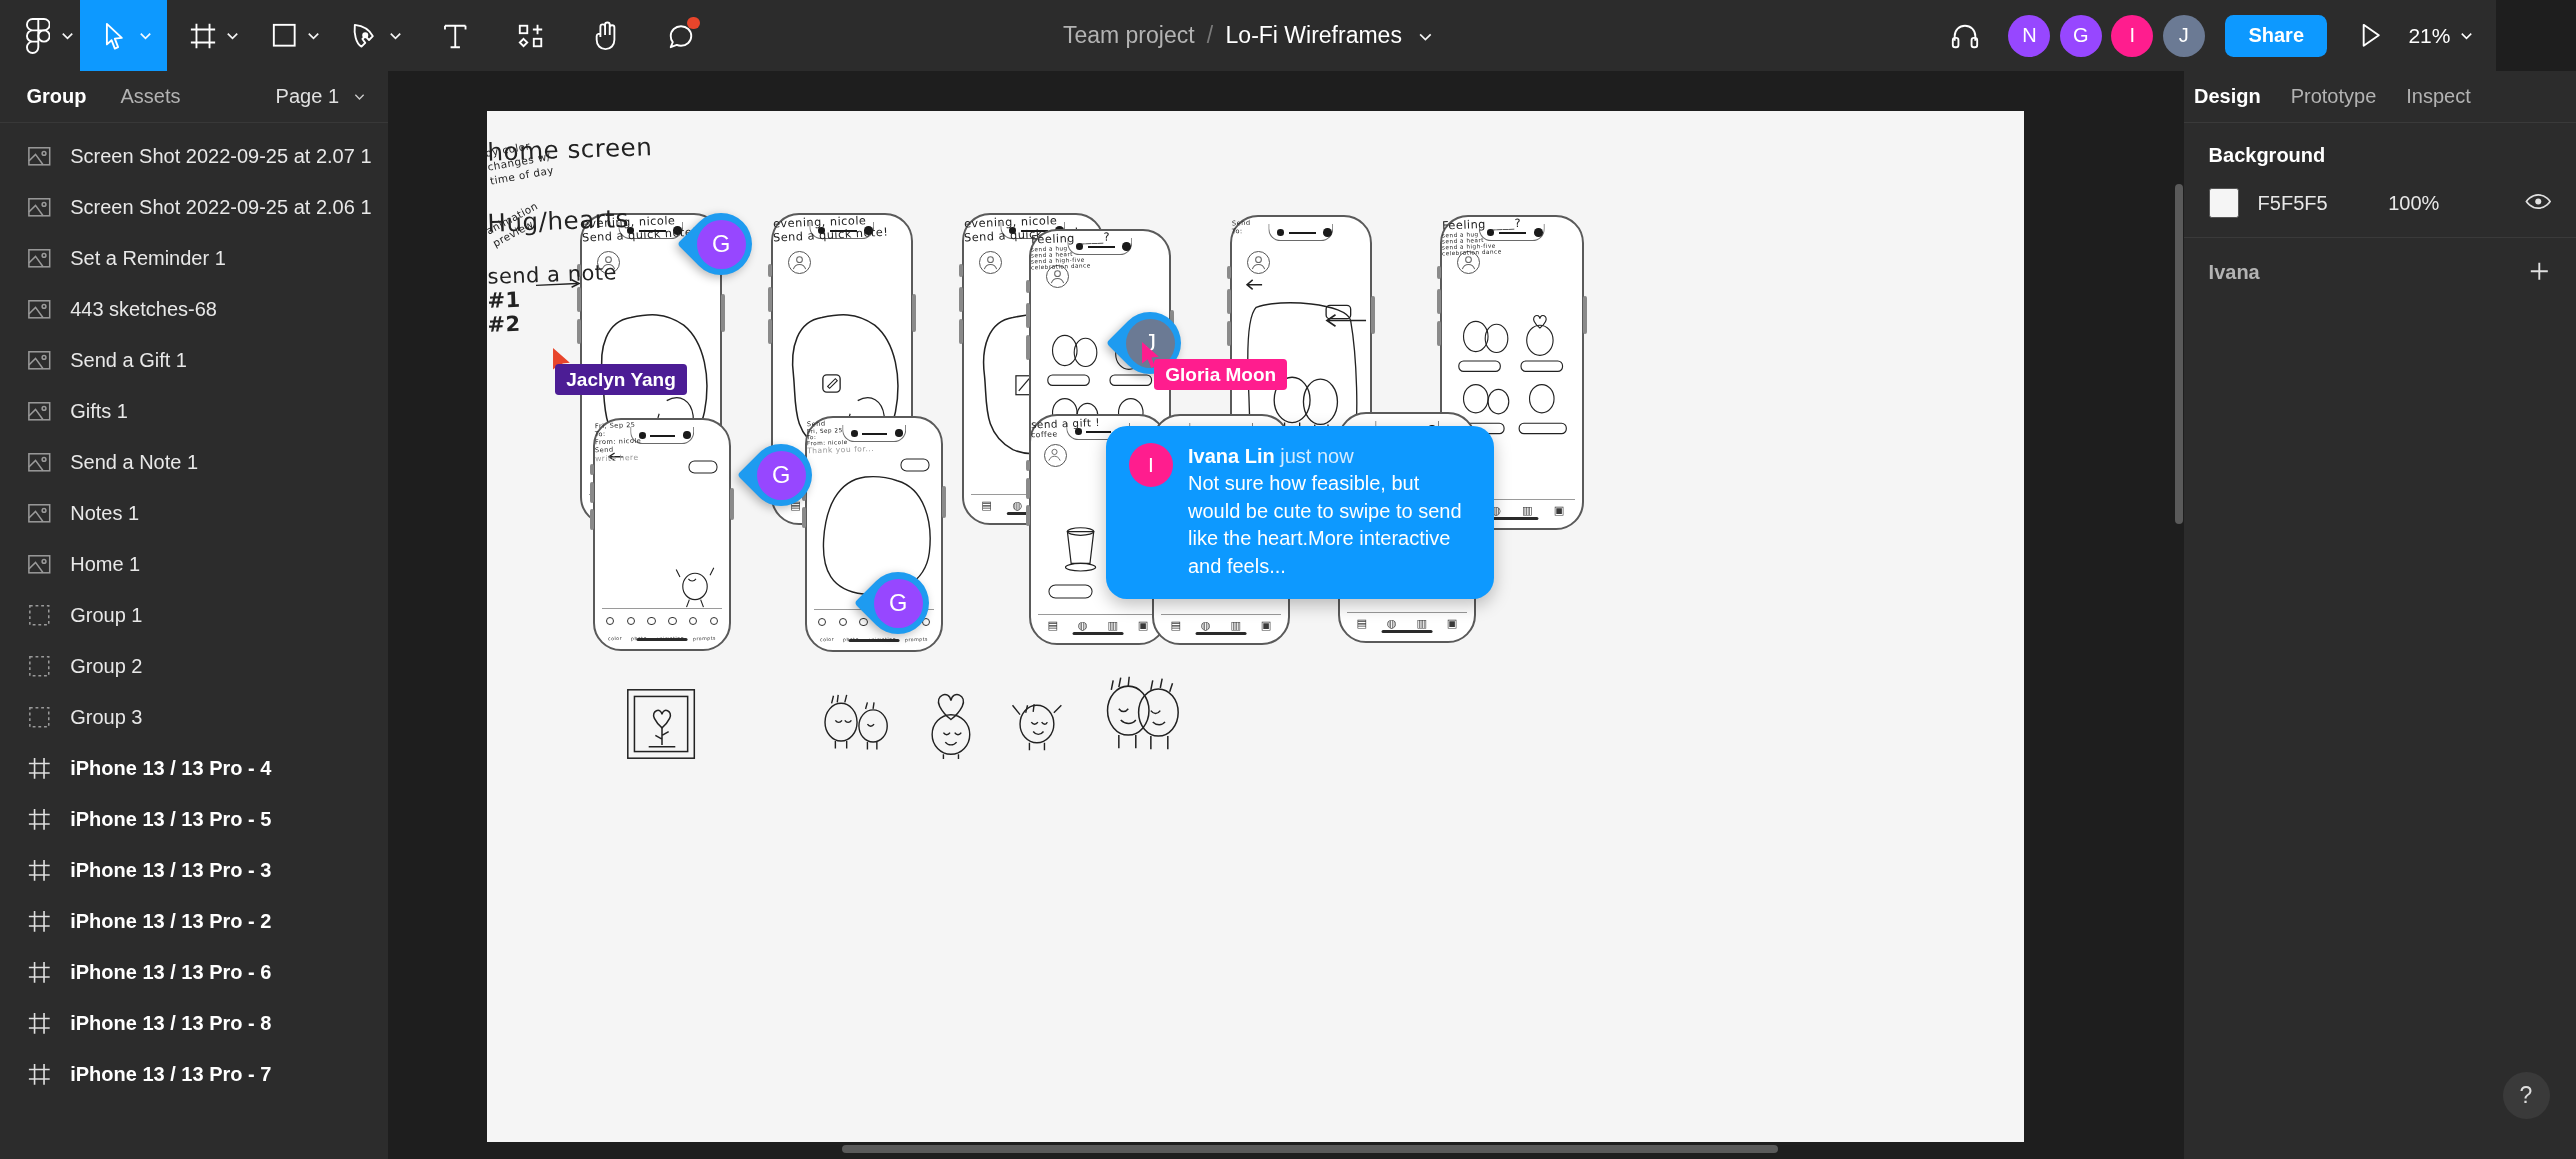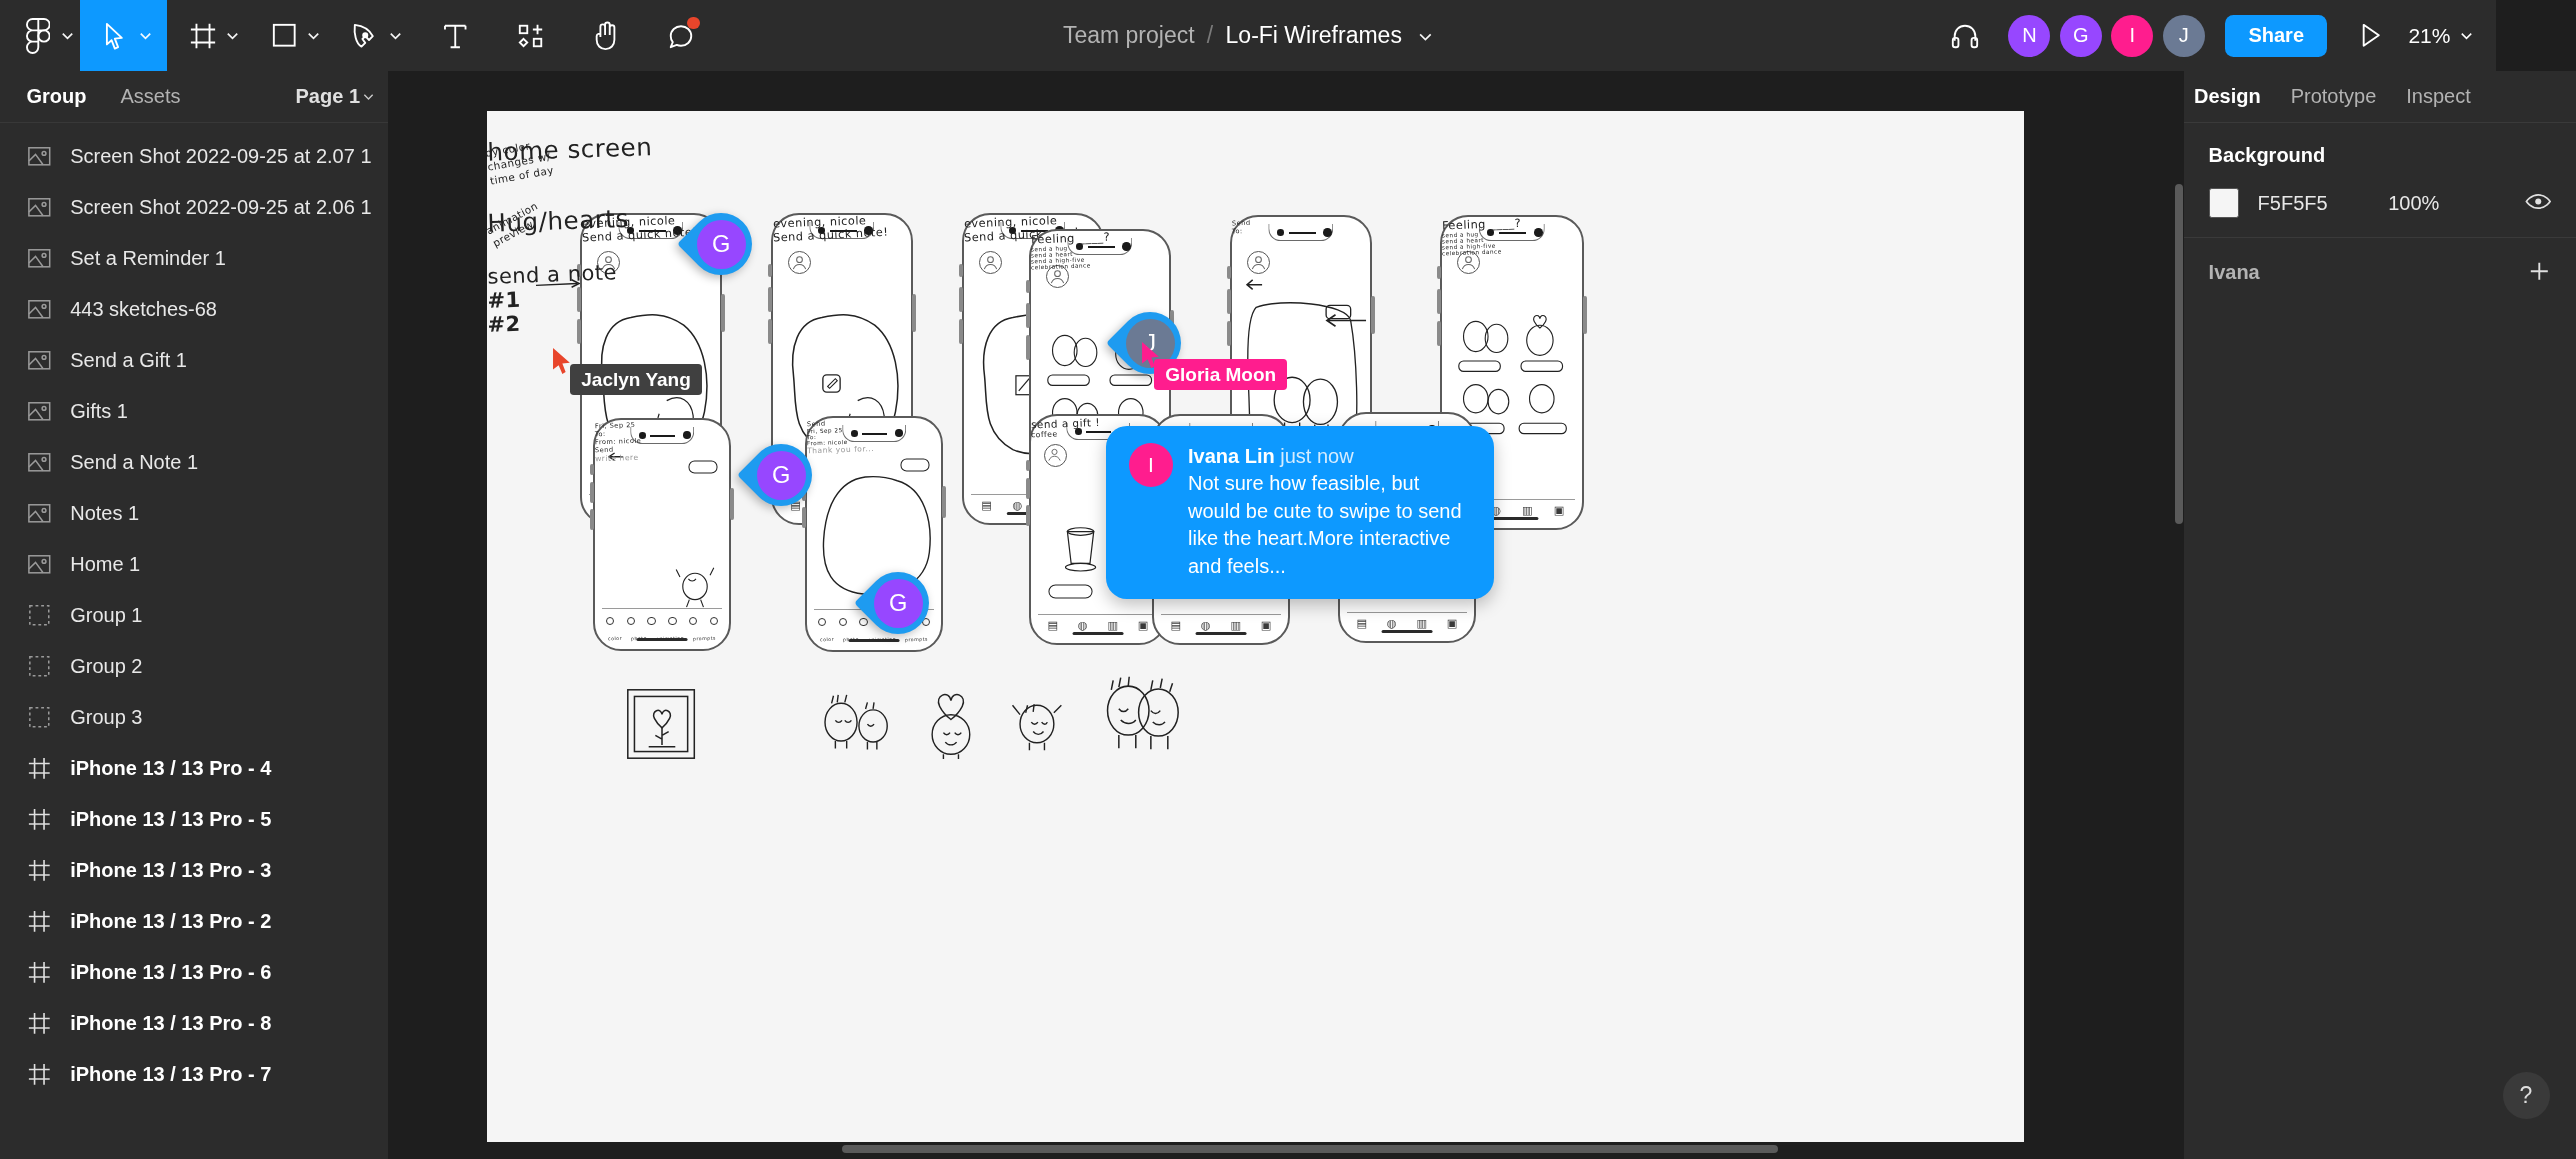--- a/index.html
+++ b/index.html
@@ -35,22 +35,22 @@
   .notif-dot { position:absolute; width:12.3px; height:12.3px; border-radius:50%;
                background:#e8452b; top:17px; right:12.3px; }
 
   
   .sidebar { position:absolute; left:0; top:71px; width:388px; height:1088px;
              background:#2c2c2c; z-index:30; }
   .sb-tabs { height:52px; display:flex; align-items:center; padding:0 26.5px;
              border-bottom:0.9px solid #383838; position:relative; }
   .sb-tab { font-size:20px; color:#b3b3b3; margin-right:34px; cursor:pointer; }
   .sb-tab.active { color:#fff; font-weight:bold; }
-  .sb-page { position:absolute; right:12px; display:flex; align-items:center;
-             gap:1px; color:#e0e0e0; font-size:20px; cursor:pointer;font-weight:bold; }
+  .sb-page { position:absolute; right:21px; display:flex; align-items:center;
+             gap:13px; color:#e0e0e0; font-size:20px; cursor:pointer; }
   .layers { height:1036px; overflow:hidden; padding-top:7.6px; }
   .layer { height:51px; display:flex; align-items:center; padding-left:21px;
            cursor:pointer; }
   .l-ico { width:36px; min-width:36px; height:36px; display:flex;
            align-items:center; justify-content:center; }
   .l-name { font-size:20px; color:#e8e8e8; margin-left:13.2px; white-space:nowrap; }
   .l-name.bold { font-weight:bold; color:#fff; }
 
   
   .rightpanel { position:absolute; right:0; top:71px; width:392px; height:1088px;
@@ -967,21 +967,21 @@
     <div class="pin" style="left:380px; top:461px">
       <span class="drop"></span>
       <span class="inner" style="background:#9747ff">G</span>
     </div>
 
     <span class="cursor" style="left:64px;top:236px">
       <svg width="24.6" height="28" viewBox="0 0 26 30">
           <path d="M2 1l18 16-8 .8 3.5 9L12 29 8 19.5 2 24z" fill="#e8452b"></path>
         </svg>
     </span>
-    <span class="clabel" style="left:83px;top:253px;background:#404040">Jaclyn Yang</span>
+    <span class="clabel" style="left:68px;top:253px;background:#4c1d95">Jaclyn Yang</span>
 
     <span class="cursor" style="left:653px;top:230px">
       <svg width="24.6" height="28" viewBox="0 0 26 30">
           <path d="M2 1l18 16-8 .8 3.5 9L12 29 8 19.5 2 24z" fill="#ff1d8e"></path>
         </svg>
     </span>
     <span class="clabel" style="left:667px;top:248px;background:#ff1d8e">Gloria Moon</span>
 
     <span class="cursor" style="left:735px;top:414px">
       <svg width="24.6" height="28" viewBox="0 0 26 30">

